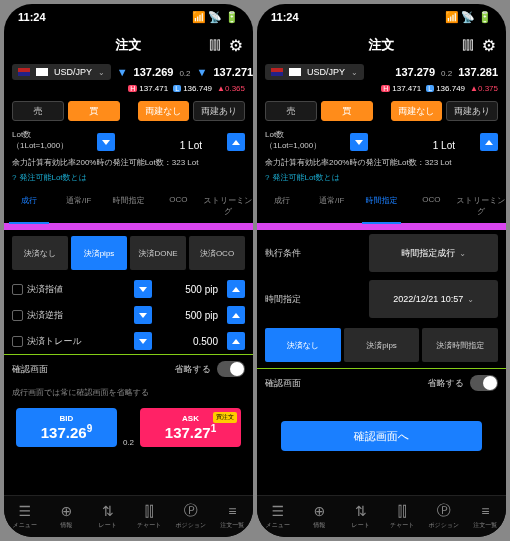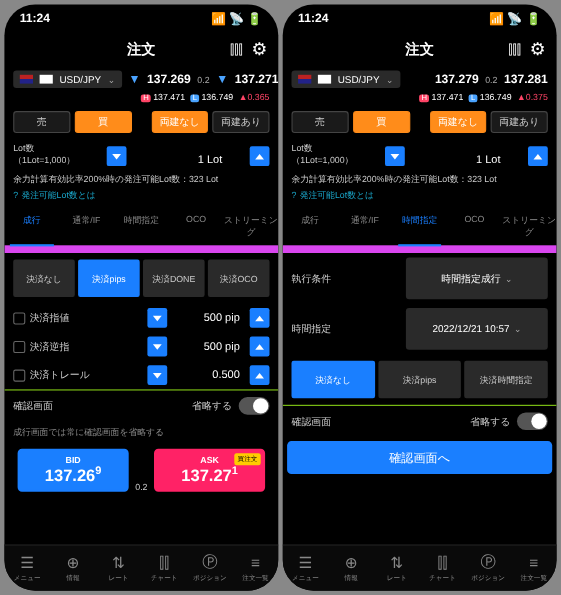--- a/index.html
+++ b/index.html
@@ -52,21 +52,21 @@
 .quote-panel{display:flex;gap:4px;padding:6px 12px;align-items:flex-end}
 .quote-box{flex:1;border-radius:4px;padding:4px;text-align:center}
 .qb-bid{background:#1a7fff;border:2px solid #1a7fff}
 .qb-ask{background:#ff2266;border:2px solid #ff2266;position:relative}
 .qb-header{font-size:8px;color:#fff;font-weight:600}
 .qb-price{color:#fff;font-size:15px;font-weight:600}
 .qb-price sup{font-size:10px}
 .ask-badge{position:absolute;top:2px;right:2px;background:#ffcc00;color:#000;font-size:6px;padding:1px 3px;border-radius:2px}
 .mid-spread{font-size:8px;color:#ccc;padding:0 2px}
 .select-field{flex:1.3;background:#2a2a2a;height:38px;display:flex;align-items:center;justify-content:center;gap:4px;border-radius:3px;font-size:9px;color:#fff}
-.confirm-btn{margin:4px;height:30px;background:#1a7fff;border-radius:4px;display:flex;align-items:center;justify-content:center;color:#fff;font-size:11px}
+.confirm-btn{margin:24px;height:30px;background:#1a7fff;border-radius:4px;display:flex;align-items:center;justify-content:center;color:#fff;font-size:11px}
 .bottom-nav{height:42px;margin-top:auto;display:flex;border-top:1px solid #222;background:#0a0a0a}
 .nav-item{flex:1;display:flex;flex-direction:column;align-items:center;justify-content:center;gap:2px;color:#888;font-size:6px}
 .nav-icon{width:16px;height:16px;display:flex;align-items:center;justify-content:center;font-size:14px}
 .tri{width:0;height:0;border-left:4px solid transparent;border-right:4px solid transparent}
 .tri-dn{border-top:5px solid #fff}
 .tri-up{border-bottom:5px solid #fff}
 .chev{font-size:8px;color:#aaa}
 </style>
 </head>
 <body>

